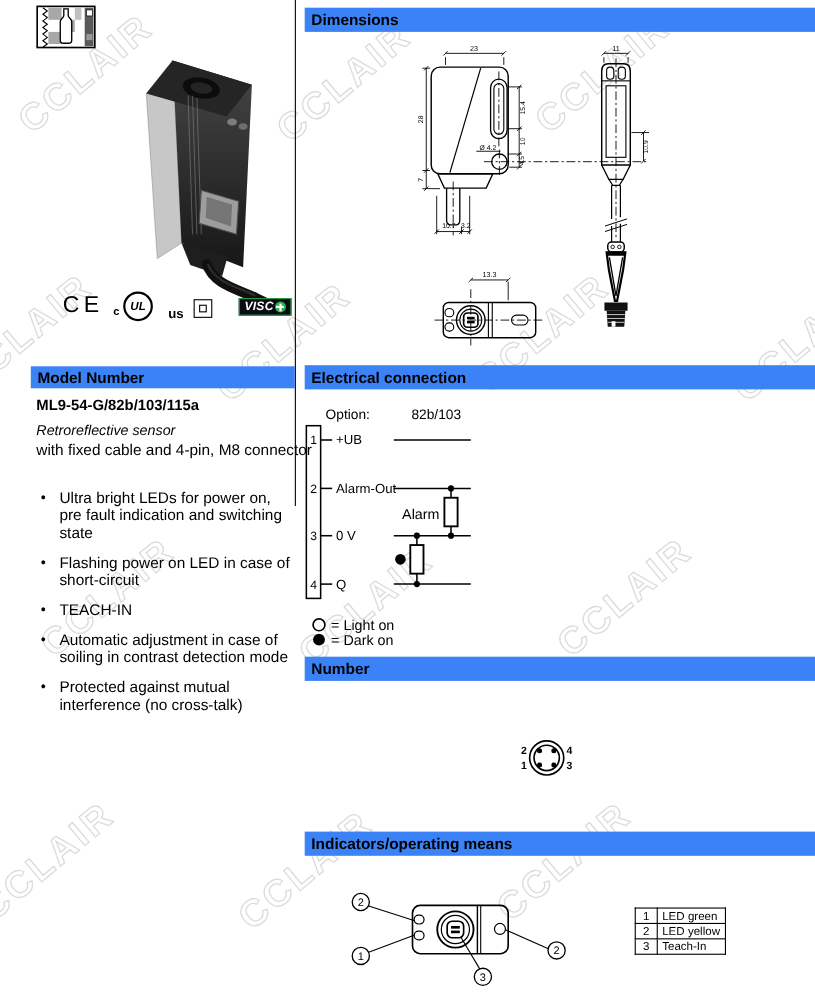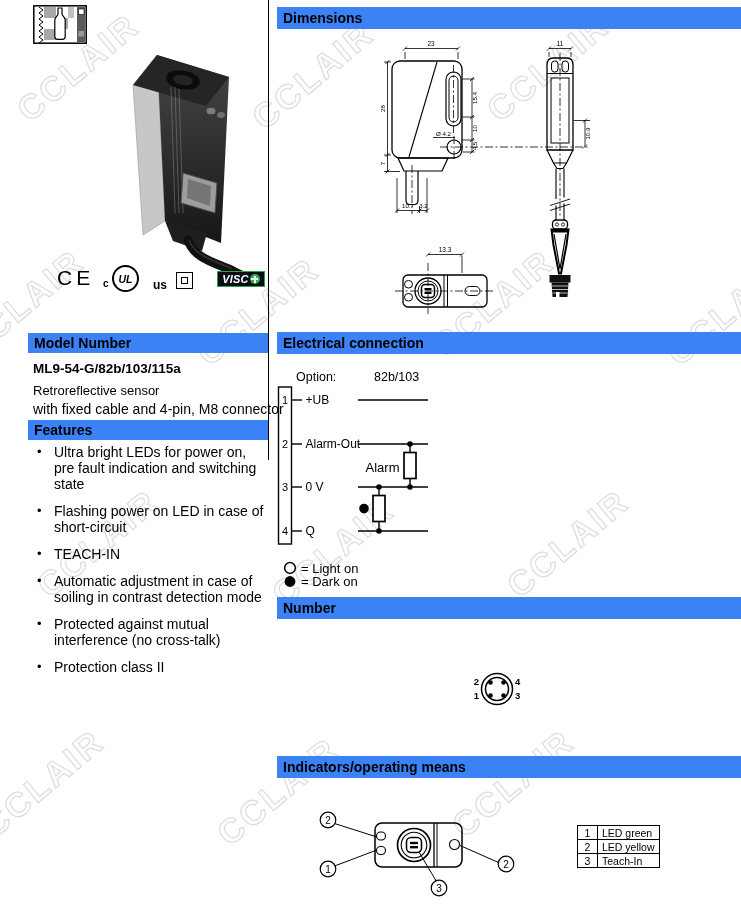--- a/index.html
+++ b/index.html
@@ -26,21 +26,21 @@
     position:absolute; background:#3b82f6; height:22px;
     display:flex; align-items:center; padding-left:6px;
     font-weight:bold; font-size:14px;
   }
   .bar-left { left:28px; width:240px; height:20px; }
   .bar-right { left:277px; width:464px; }
 
   .divider-v { position:absolute; left:268px; top:0; width:1px; height:460px; background:#000; }
 
   .model-number { position:absolute; left:33px; top:361px; font-size:13.5px; font-weight:bold; }
-  .model-type   { position:absolute; left:33px; top:383px; font-size:13px; }
+  .model-type   { position:absolute; left:33px; top:383px; font-size:13px;font-style:italic; }
   .model-desc   { position:absolute; left:33px; top:401px; font-size:14px; }
 
   .features-list { position:absolute; left:28px; top:444px; width:242px; list-style:none; }
   .features-list li {
     position:relative; padding-left:26px; margin-bottom:11px;
     font-size:14px; line-height:16px;
   }
   .features-list li::before {
     content:"\2022"; position:absolute; left:9px; top:0; font-size:13px;
   }
@@ -158,30 +158,26 @@
       </span>
   </div>
 
   <div class="bar bar-left" style="top:333px">
     <span>Model Number</span>
   </div>
   <div class="model-number">ML9-54-G/82b/103/115a</div>
   <div class="model-type">Retroreflective sensor</div>
   <div class="model-desc">with fixed cable and 4-pin, M8 connector</div>
 
-  <div class="bar bar-left" style="top:420px">
-    <span>Features</span>
-  </div>
   <ul class="features-list">
     <li>Ultra bright LEDs for power on, pre fault indication and switching state</li>
     <li>Flashing power on LED in case of short-circuit</li>
     <li>TEACH-IN</li>
     <li>Automatic adjustment in case of soiling in contrast detection mode</li>
     <li>Protected against mutual interference (no cross-talk)</li>
-    <li>Protection class II</li>
   </ul>
 
   <div class="bar bar-right" style="top:7px">
     <span>Dimensions</span>
   </div>
 
   <svg class="abs" style="left:277px;top:30px" width="464" height="310" viewBox="277 30 464 310">
 
     <g stroke="#000" stroke-width="0.8" stroke-dasharray="8,2.5,2,2.5" fill="none">
       <path d="M453.5,65 V134"></path>

